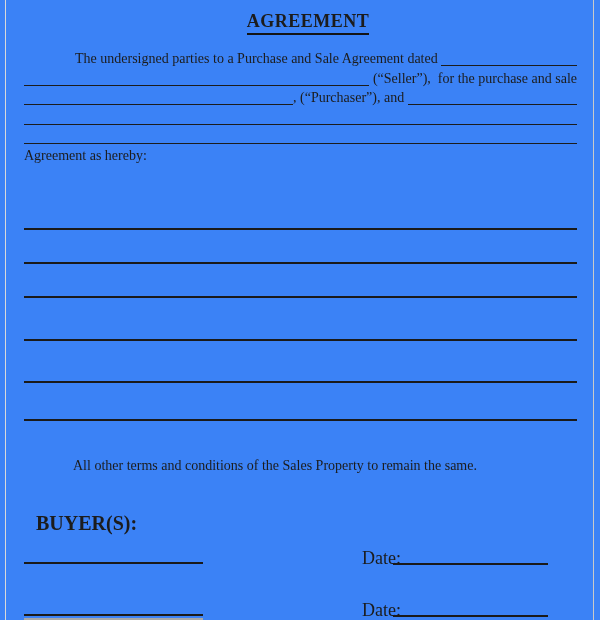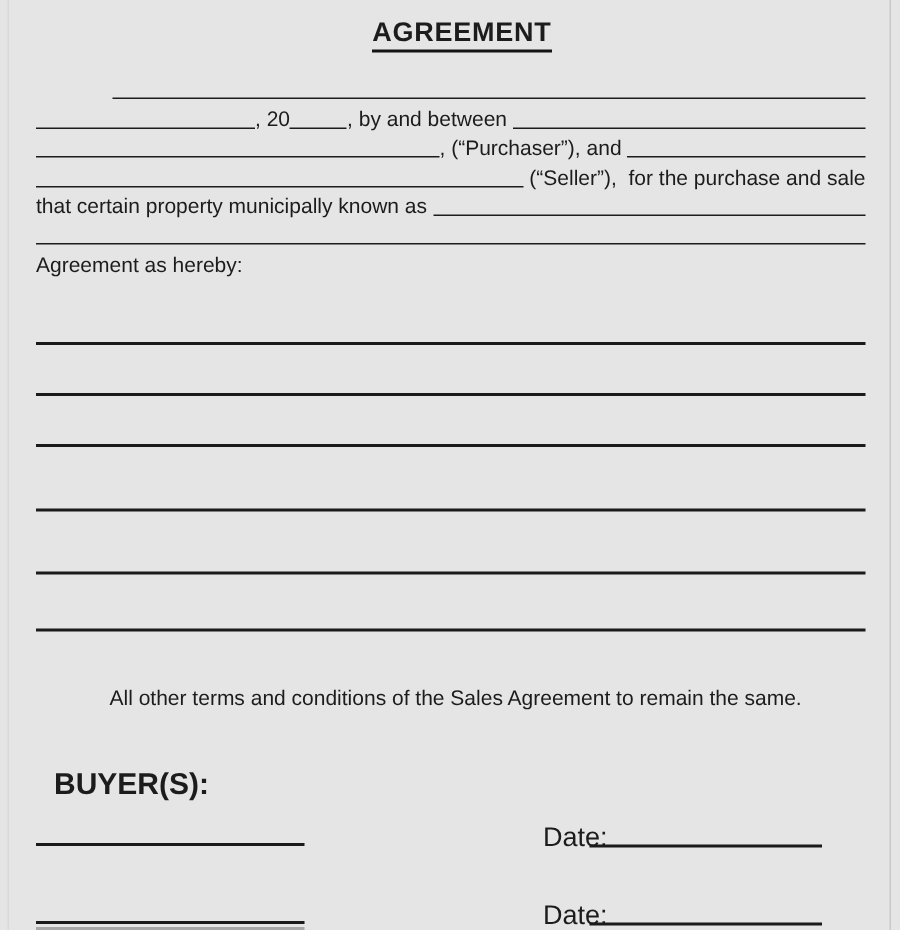--- a/index.html
+++ b/index.html
@@ -7,22 +7,22 @@
     padding: 0;
     width: 600px;
     height: 620px;
     background: #ffffff;
     overflow: hidden;
   }
   .page {
     position: relative;
     width: 600px;
     height: 620px;
-    background: #e5e5e5;
-    font-family: Liberation Sans, sans-serif;
+    background: #3b82f6;
+    font-family: Liberation Serif, serif;
     color: #1c1c1c;
   }
   .edge {
     position: absolute;
     top: 0;
     bottom: 0;
     width: 1px;
   }
   .edge-left  { left: 5px;  background: #d9d9d9; }
   .edge-right { left: 593px; background: #c9c9c9; }
@@ -150,58 +150,51 @@
   <div class="edge edge-left"></div>
   <div class="edge edge-right"></div>
 
   <div class="title-row">
     <span class="title">AGREEMENT</span>
   </div>
 
   <div class="para">
     <div class="pline">
       <span class="ind"></span>
-      <span class="blank grow"></span>
-    </div>
-    <div class="pline">
-      <span class="blank w146"></span>
-      <span class="t">, 20</span>
-      <span class="blank w38"></span>
-      <span class="t">, by and between </span>
-      <span class="blank grow"></span>
+      <span class="t">The undersigned parties to a Purchase and Sale Agreement dated </span>
+      <span class="blank grow"></span>
+    </div>
+    <div class="pline">
+      <span class="blank grow"></span>
+      <span class="t"> (“Seller”),  for the purchase and sale</span>
     </div>
     <div class="pline">
       <span class="blank w269"></span>
       <span class="t">, (“Purchaser”), and </span>
       <span class="blank grow"></span>
     </div>
     <div class="pline">
-      <span class="blank grow"></span>
-      <span class="t"> (“Seller”),  for the purchase and sale</span>
-    </div>
-    <div class="pline">
-      <span class="t">that certain property municipally known as </span>
       <span class="blank grow"></span>
     </div>
     <div class="pline">
       <span class="blank grow"></span>
     </div>
     <div class="pline">
       <span class="t">Agreement as hereby:</span>
     </div>
   </div>
 
   <div class="rule r1"></div>
   <div class="rule r2"></div>
   <div class="rule r3"></div>
   <div class="rule r4"></div>
   <div class="rule r5"></div>
   <div class="rule r6"></div>
 
-  <div class="closing">All other terms and conditions of the Sales Agreement to remain the same.</div>
+  <div class="closing">All other terms and conditions of the Sales Property to remain the same.</div>
 
   <div class="buyers">BUYER(S):</div>
 
   <div class="sigline sig1"></div>
   <span class="datelabel d1">Date:</span>
   <div class="dateline dl1"></div>
 
   <div class="sigline sig2"></div>
   <div class="sig-echo"></div>
   <span class="datelabel d2">Date:</span>

